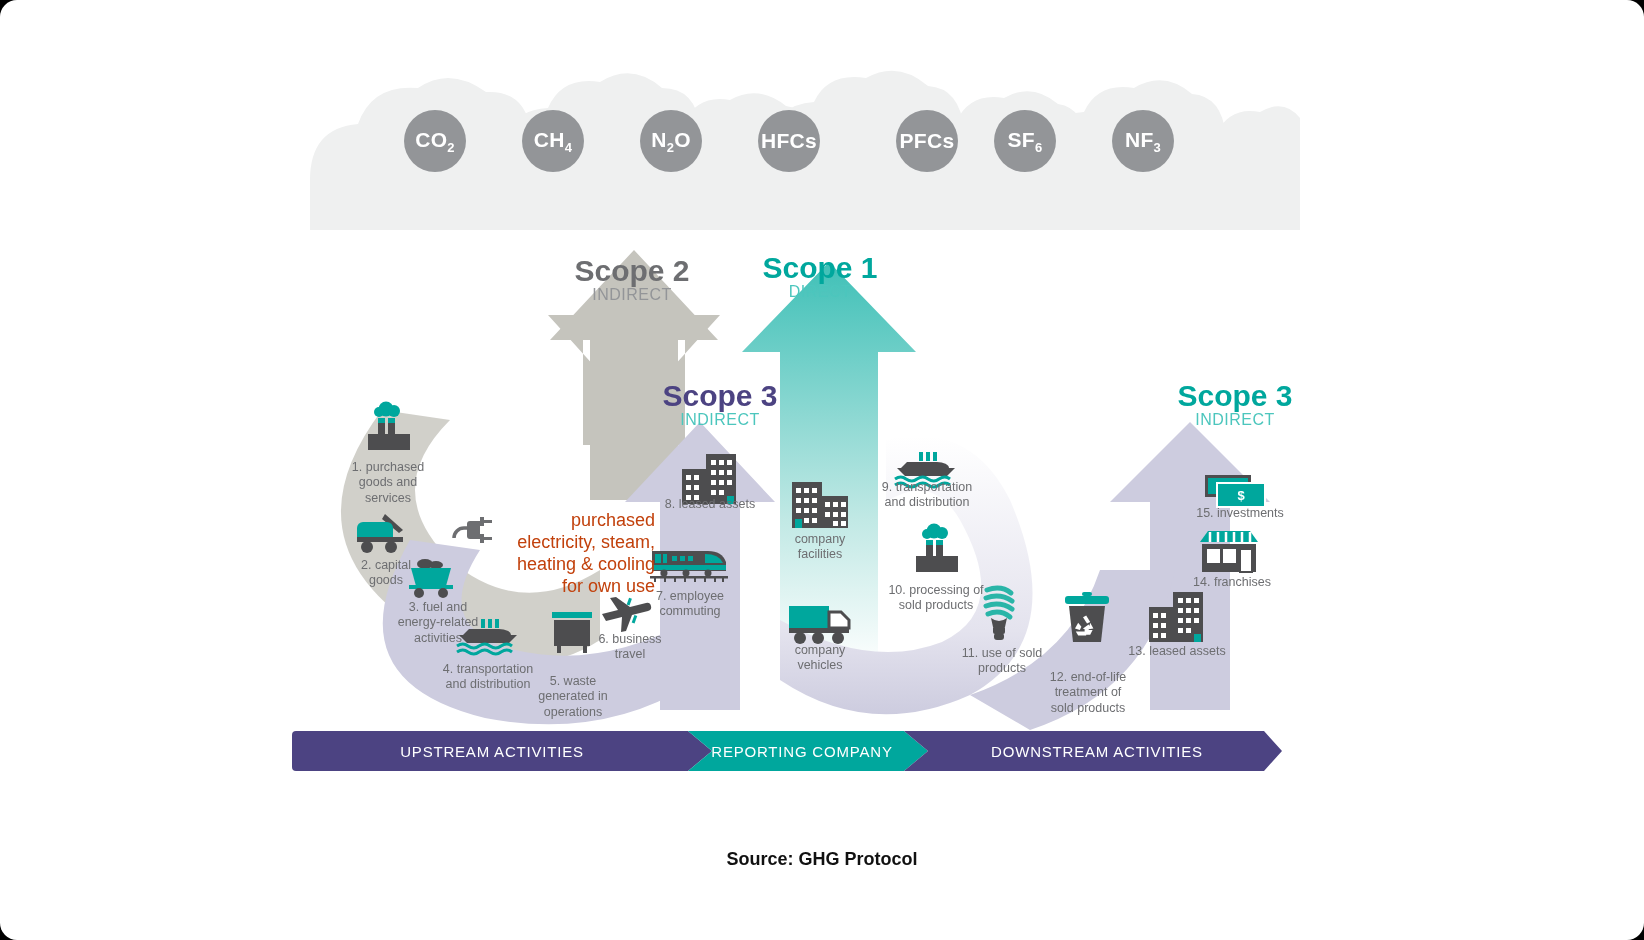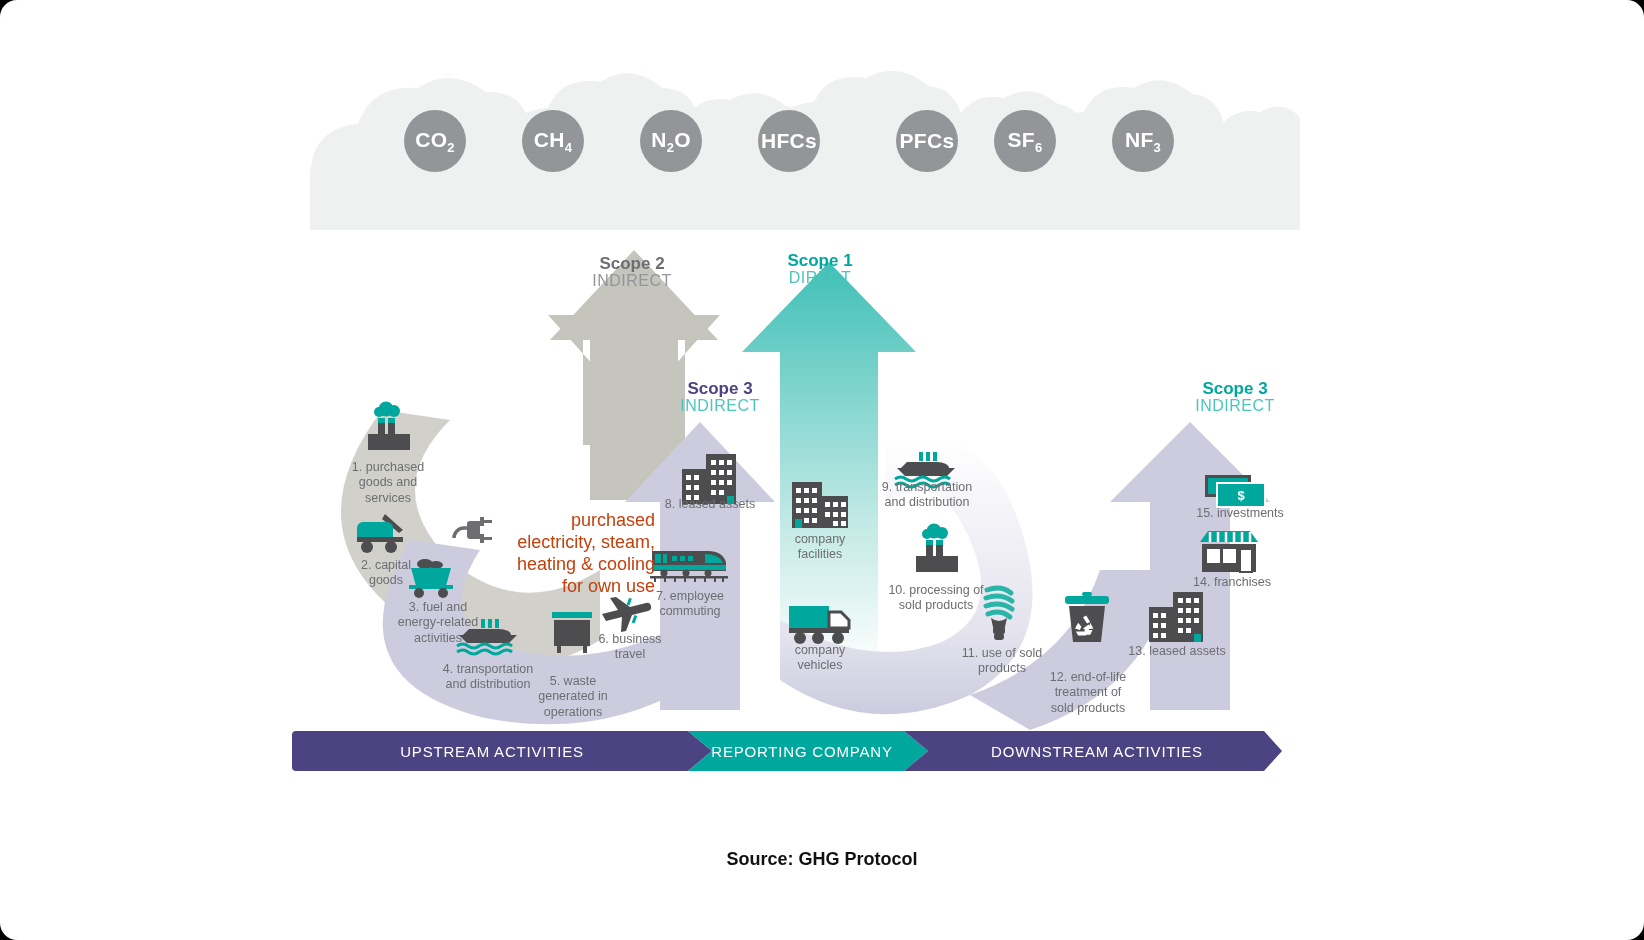--- a/index.html
+++ b/index.html
@@ -18,21 +18,21 @@
   .gascircle{
     position:absolute;width:62px;height:62px;border-radius:50%;
     background:#939598;color:#fff;display:flex;align-items:center;
     justify-content:center;font-size:21px;font-weight:bold;
     letter-spacing:.3px;
   }
   .gascircle sub{font-size:13px;vertical-align:-.35em;font-weight:bold;}
 
   
   .scopelabel{position:absolute;text-align:center;line-height:1.05;}
-  .scopelabel .big{font-size:17px;font-weight:bold;display:block;}
+  .scopelabel .big{font-size:30px;font-weight:bold;display:block;}
   .scopelabel .sub{font-size:16px;display:block;letter-spacing:.5px;}
 
   
   .itemlabel{
     position:absolute;text-align:center;color:#6d6e71;
     font-size:12.5px;line-height:1.22;
   }
 
   
   #banner{left:292px;top:731px;width:990px;height:40px;}

